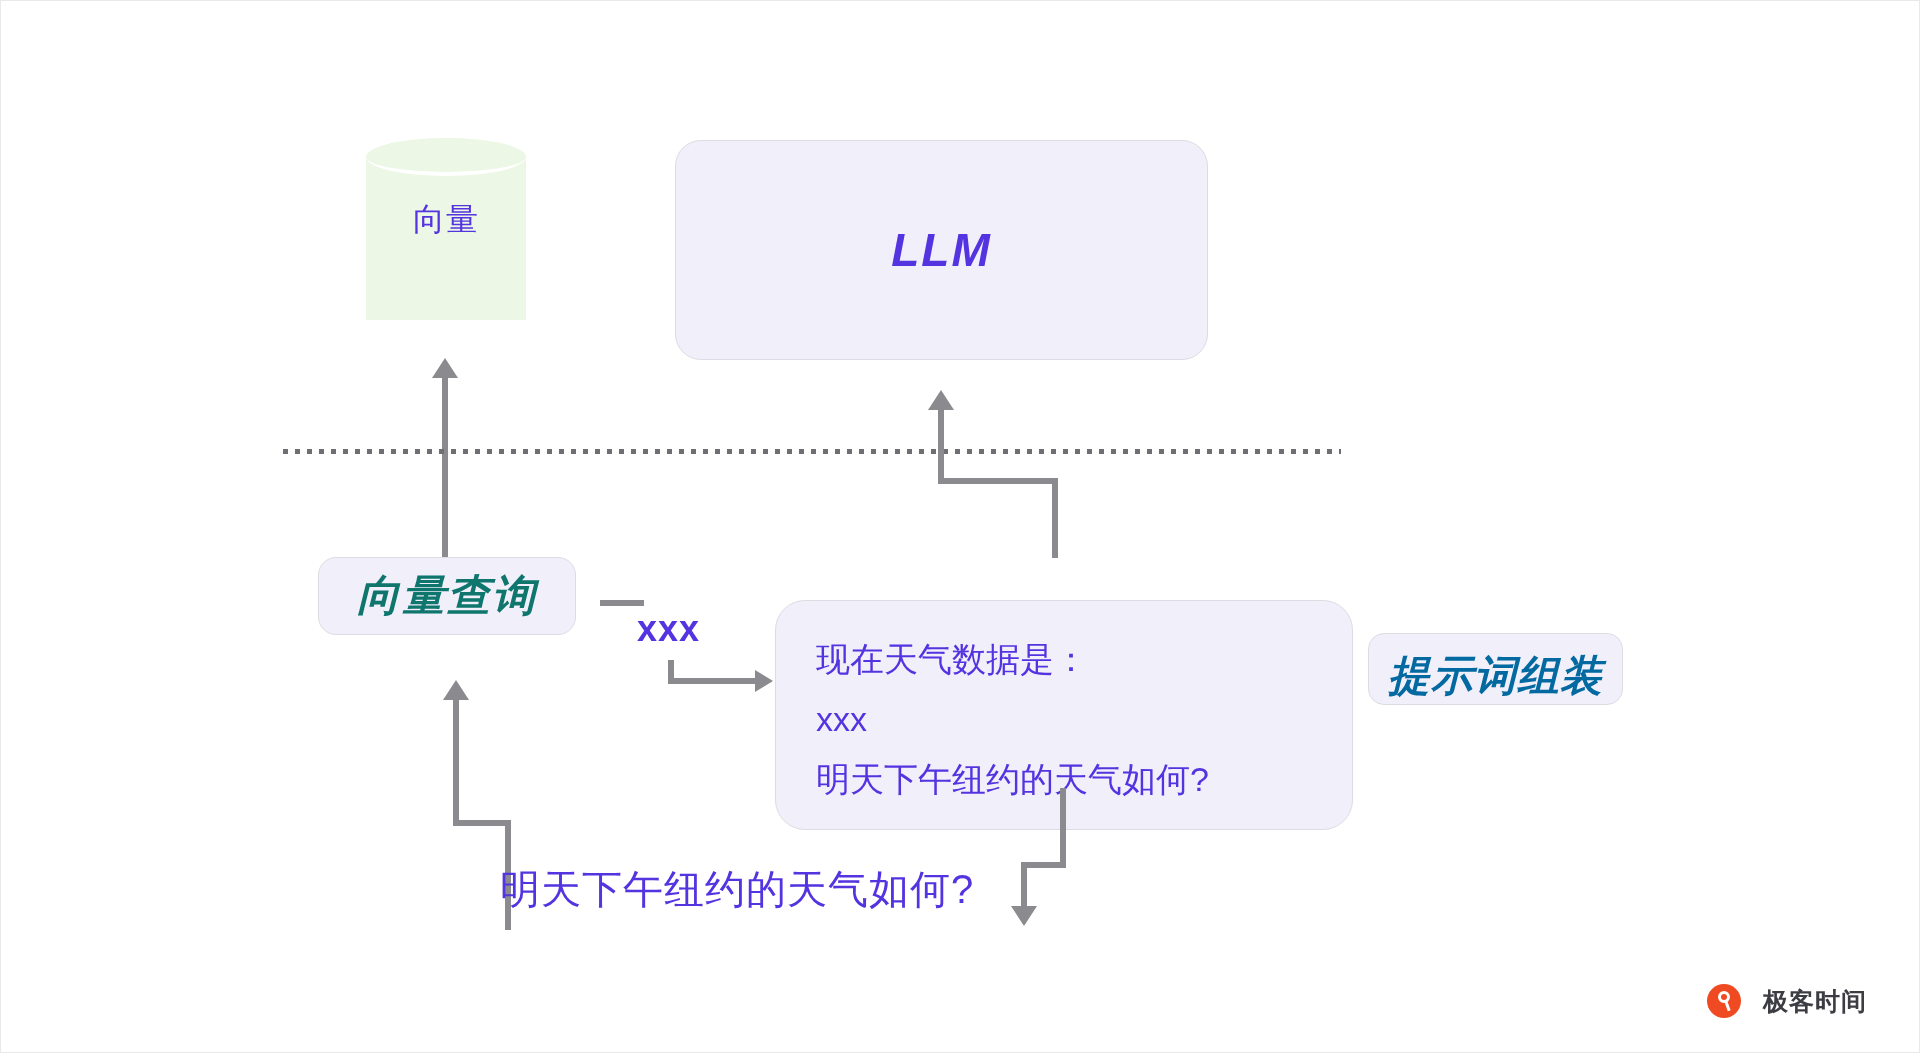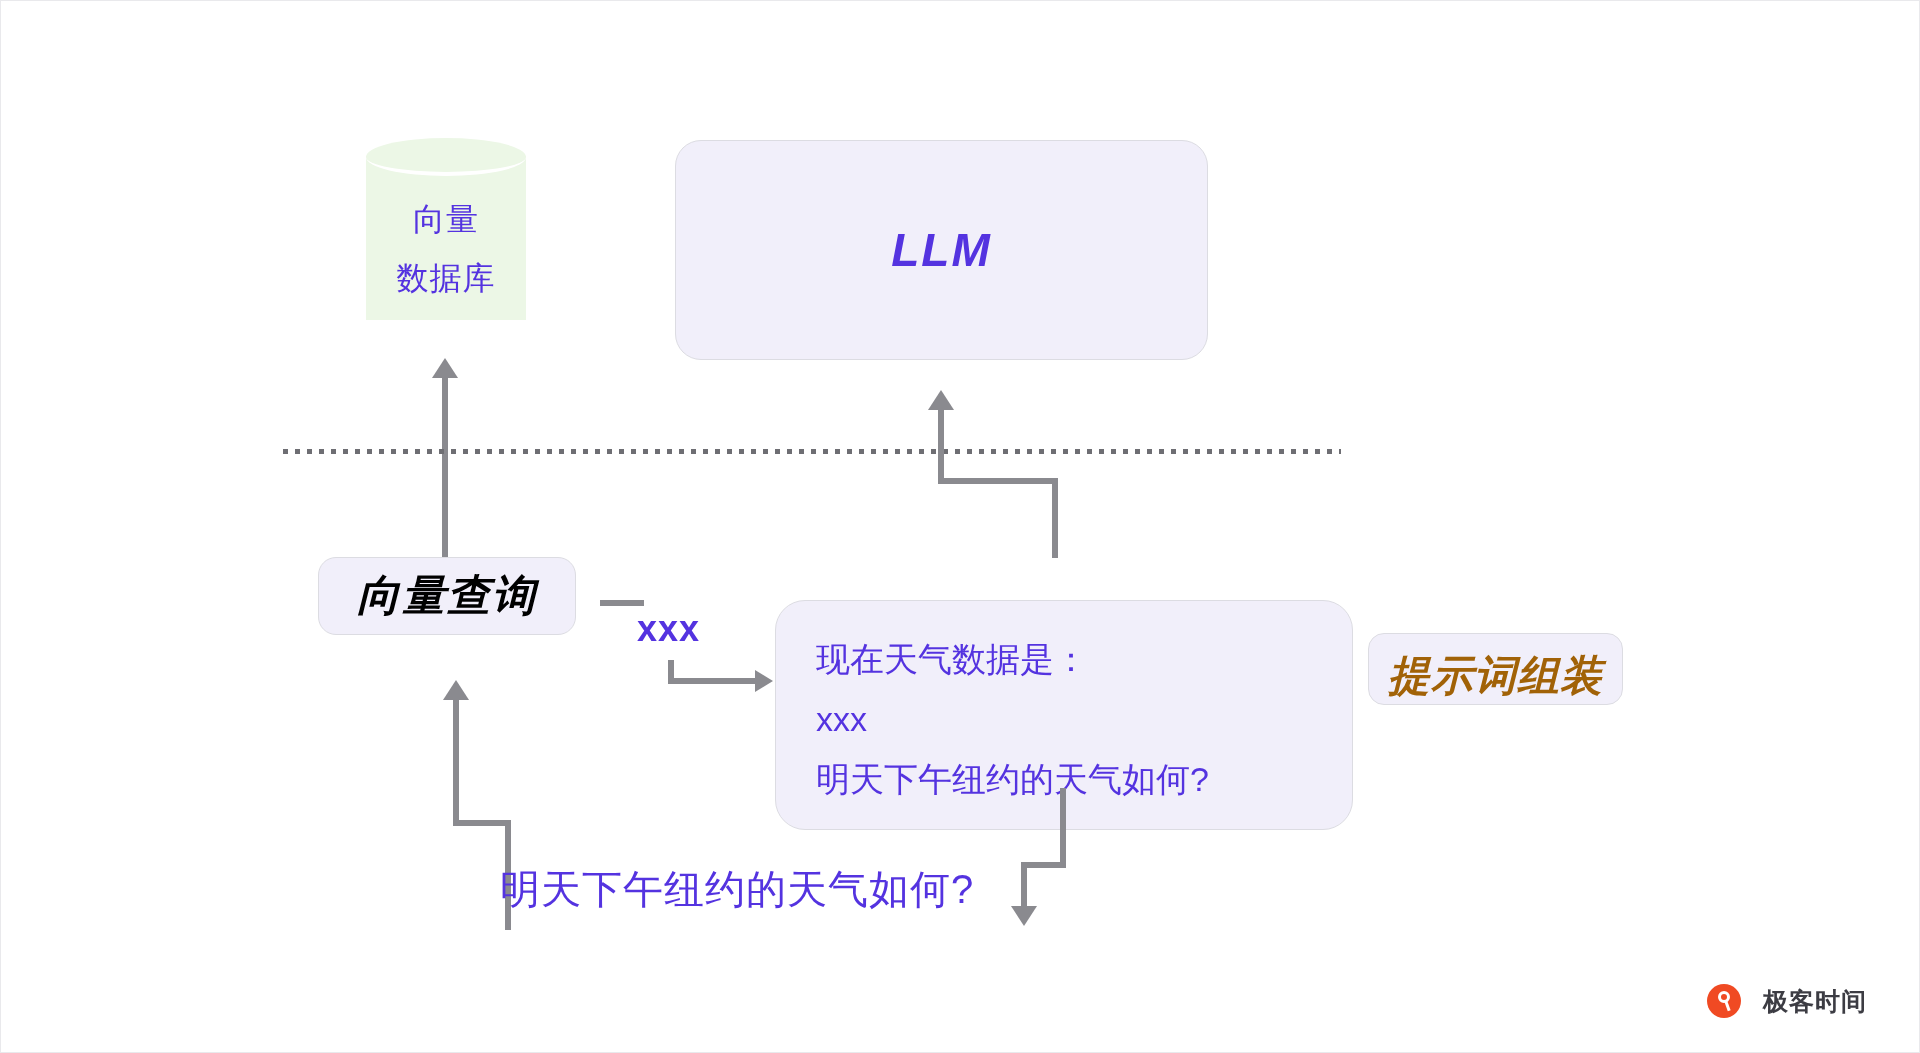--- a/index.html
+++ b/index.html
@@ -142,21 +142,21 @@
     height: 78px;
     box-sizing: border-box;
     background: #f1effa;
     border: 1px solid #dcdce2;
     border-radius: 18px;
     display: flex;
     align-items: center;
     justify-content: center;
   }
   #vector-query-box .vq-text {
-    color: #000000;
+    color: #0f766e;
     font-size: 43px;
     font-weight: bold;
     font-style: italic;
     letter-spacing: 2px;
   }
 
   
   #xxx-label {
     position: absolute;
     left: 637px;
@@ -205,21 +205,21 @@
     height: 72px;
     box-sizing: border-box;
     background: #f1effa;
     border: 1px solid #dcdce2;
     border-radius: 16px;
     display: flex;
     align-items: center;
     justify-content: center;
   }
   #prompt-assembly-badge .pa-text {
-    color: #a16207;
+    color: #0369a1;
     font-size: 42px;
     font-weight: bold;
     font-style: italic;
     letter-spacing: 1px;
     margin-top: 13px;
   }
 
   
   #user-question {
     position: absolute;
@@ -280,21 +280,20 @@
 
 <div id="canvas">
 
   <div id="frame-border"></div>
 
   <div id="vector-db">
     <div class="cyl-body"></div>
     <div class="cyl-top"></div>
     <div class="cyl-label">
       <div>向量</div>
-      <div>数据库</div>
     </div>
   </div>
 
   <div id="llm-box">
     <span class="llm-text">LLM</span>
   </div>
 
   <div class="conn conn-v" style="left:442px; top:378px; height:180px;"></div>
   <div class="arrowhead-up" style="left:432px; top:358px;"></div>
 

